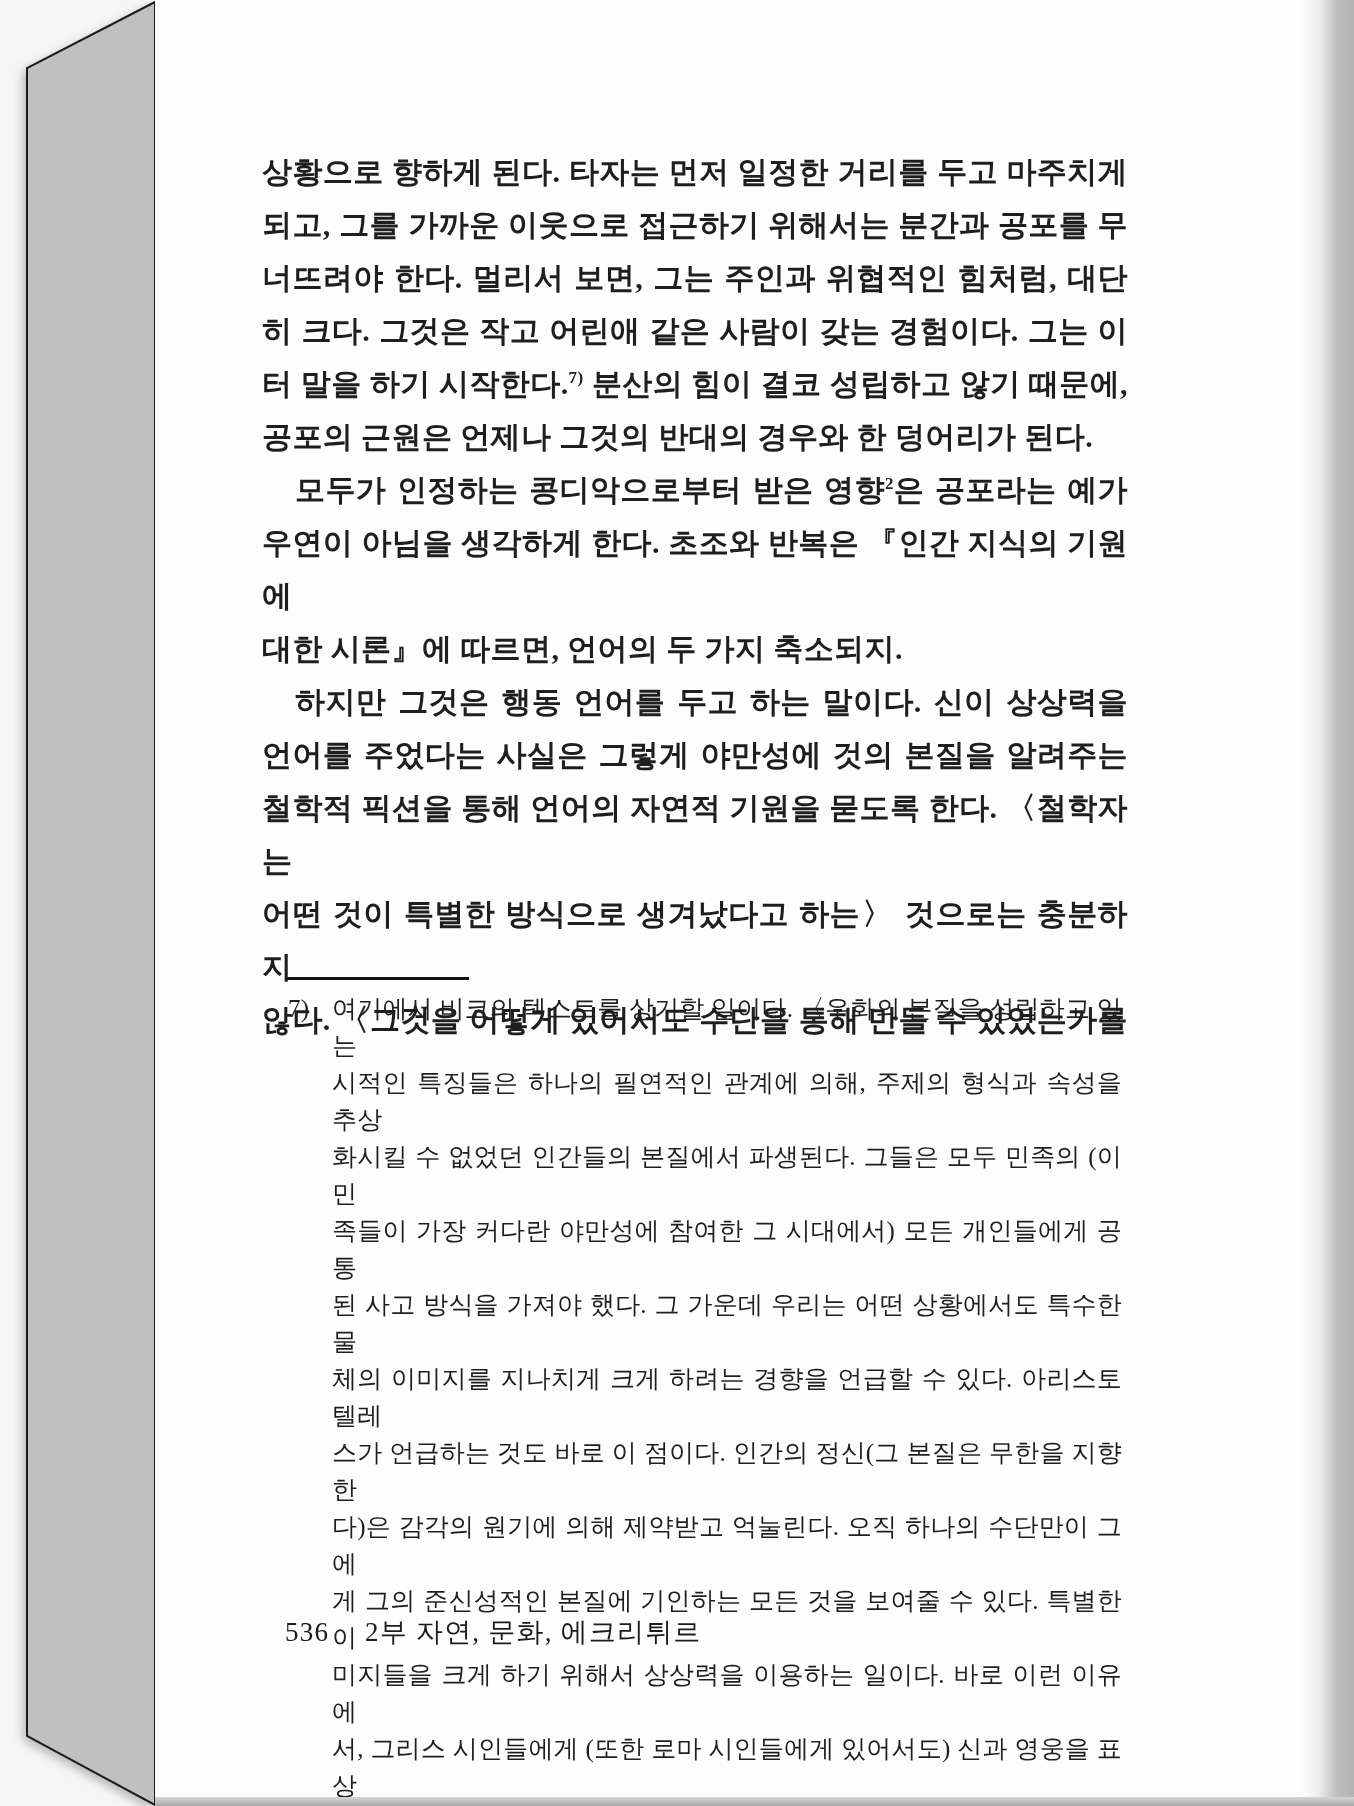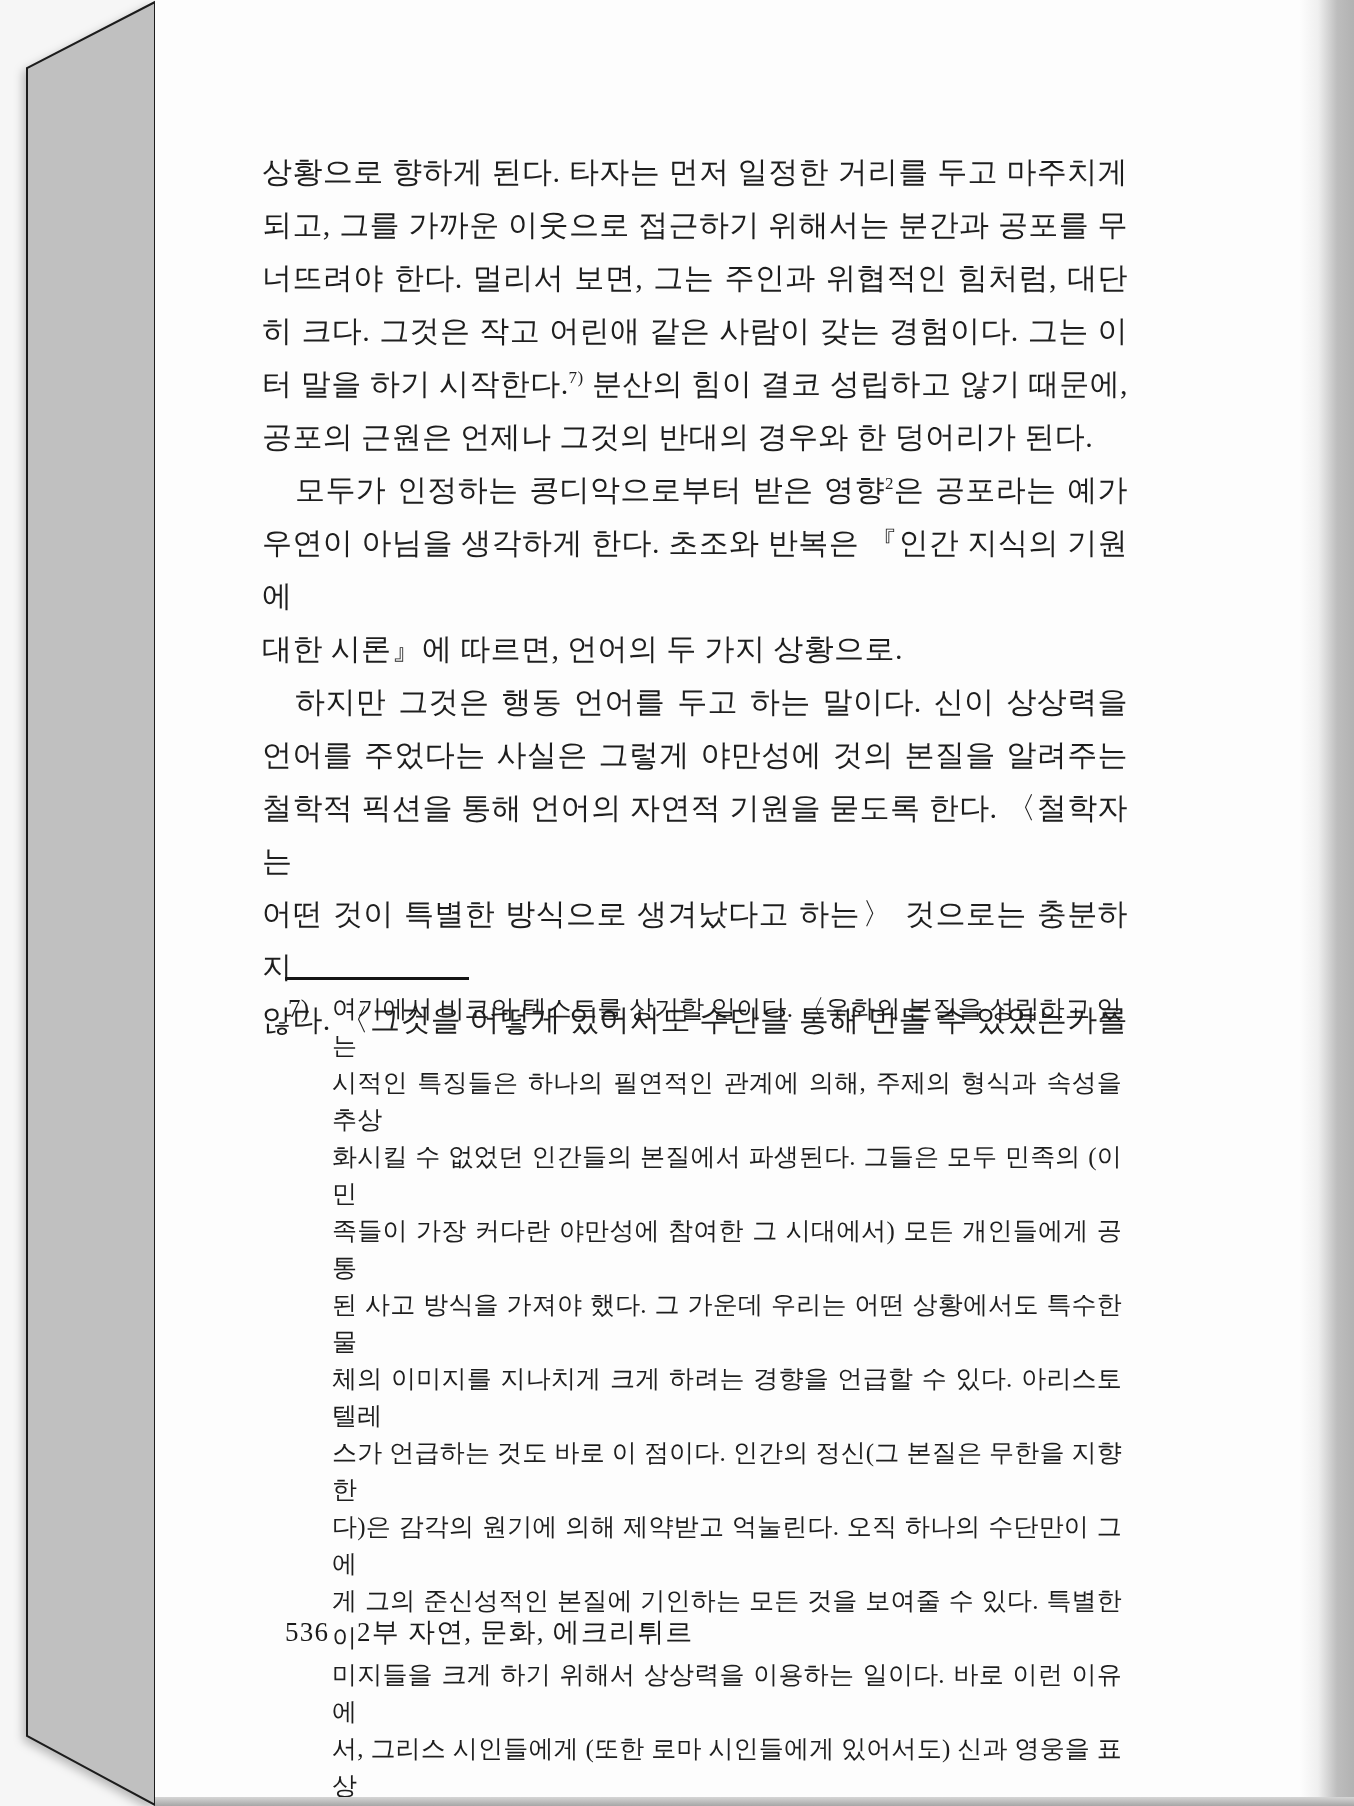--- a/index.html
+++ b/index.html
@@ -15,55 +15,55 @@
   }
   .page-bottom-edge{
     position:absolute;left:155px;top:1797px;width:1199px;height:9px;
     background:linear-gradient(to bottom,#d6d6d6,#a6a6a6);
   }
   .book-edge-svg{position:absolute;left:0;top:0;filter:drop-shadow(-3px 4px 5px rgba(0,0,0,0.25));}
   .main-text{
     position:absolute;left:107px;top:145px;width:866px;
     font-size:30px;line-height:53px;letter-spacing:0.4px;
   }
-  .line{text-align:justify;text-align-last:justify;}
+  .line{text-align:justify;text-align-last:justify;font-weight:bold;}
   .line.nojust{text-align-last:left;}
   .line.indent{text-indent:33px;}
   .main-text sup{font-size:17px;vertical-align:11px;line-height:0;}
   .fn-rule{position:absolute;left:130px;top:977px;width:184px;height:3px;background:#151515;}
   .footnote{
     position:absolute;left:133px;top:990px;width:834px;
     font-size:25px;line-height:37px;letter-spacing:0.2px;
   }
   .fn-line{padding-left:44px;position:relative;text-align:justify;text-align-last:justify;}
   .fn-marker{position:absolute;left:0;top:0;}
   .footer{
     position:absolute;left:130px;top:1614px;
     font-size:27px;letter-spacing:1.2px;color:#1b1b1b;
   }
-  .footer .num{margin-right:28px;}
+  .footer .num{margin-right:36px;}
 </style>
 </head>
 <body>
 
 <svg class="book-edge-svg" width="1354" height="1806" viewBox="0 0 1354 1806">
   <polygon points="155,2 27,68 27,1736 155,1805" fill="#c0c0c0" stroke="#1c1c1c" stroke-width="2"></polygon>
 </svg>
 
 <div class="page">
   <div class="main-text">
       <div class="line"><span>상황으로 향하게 된다. 타자는 먼저 일정한 거리를 두고 마주치게</span></div>
       <div class="line"><span>되고, 그를 가까운 이웃으로 접근하기 위해서는 분간과 공포를 무</span></div>
       <div class="line"><span>너뜨려야 한다. 멀리서 보면, 그는 주인과 위협적인 힘처럼, 대단</span></div>
       <div class="line"><span>히 크다. 그것은 작고 어린애 같은 사람이 갖는 경험이다. 그는 이</span></div>
       <div class="line"><span>터 말을 하기 시작한다.</span><sup>7)</sup><span> 분산의 힘이 결코 성립하고 않기 때문에,</span></div>
       <div class="line nojust"><span>공포의 근원은 언제나 그것의 반대의 경우와 한 덩어리가 된다.</span></div>
       <div class="line indent"><span>모두가 인정하는 콩디악으로부터 받은 영향</span><sup>2</sup><span>은 공포라는 예가</span></div>
       <div class="line"><span>우연이 아님을 생각하게 한다. 초조와 반복은 『인간 지식의 기원에</span></div>
-      <div class="line nojust"><span>대한 시론』에 따르면, 언어의 두 가지 상황으로.</span></div>
+      <div class="line nojust"><span>대한 시론』에 따르면, 언어의 두 가지 축소되지.</span></div>
       <div class="line indent"><span>하지만 그것은 행동 언어를 두고 하는 말이다. 신이 상상력을</span></div>
       <div class="line"><span>언어를 주었다는 사실은 그렇게 야만성에 것의 본질을 알려주는</span></div>
       <div class="line"><span>철학적 픽션을 통해 언어의 자연적 기원을 묻도록 한다. 〈철학자는</span></div>
       <div class="line"><span>어떤 것이 특별한 방식으로 생겨났다고 하는〉 것으로는 충분하지</span></div>
       <div class="line"><span>않다. 〈그것을 어떻게 있어서도 수단을 통해 만들 수 있었는가를</span></div>
     </div>
   <div class="fn-rule"></div>
   <div class="footnote">
       <div class="fn-line"><span class="fn-marker">7)</span><span>여기에서 비코의 텍스트를 상기할 일이다. 〈우화의 본질을 성립하고 있는</span></div>
       <div class="fn-line"><span>시적인 특징들은 하나의 필연적인 관계에 의해, 주제의 형식과 속성을 추상</span></div>

